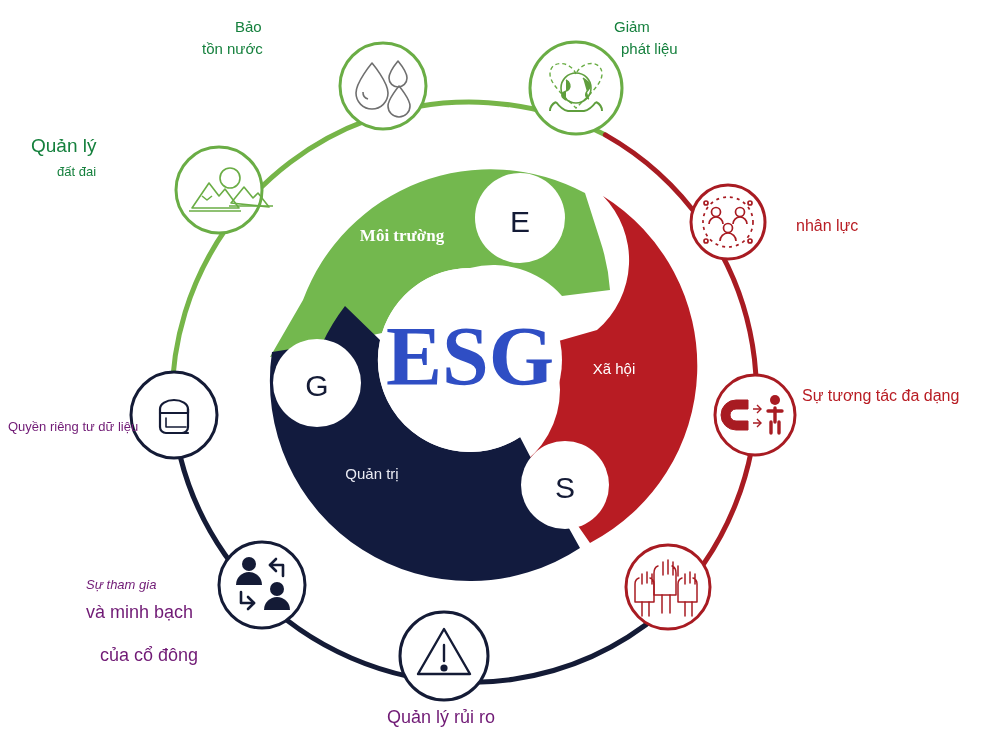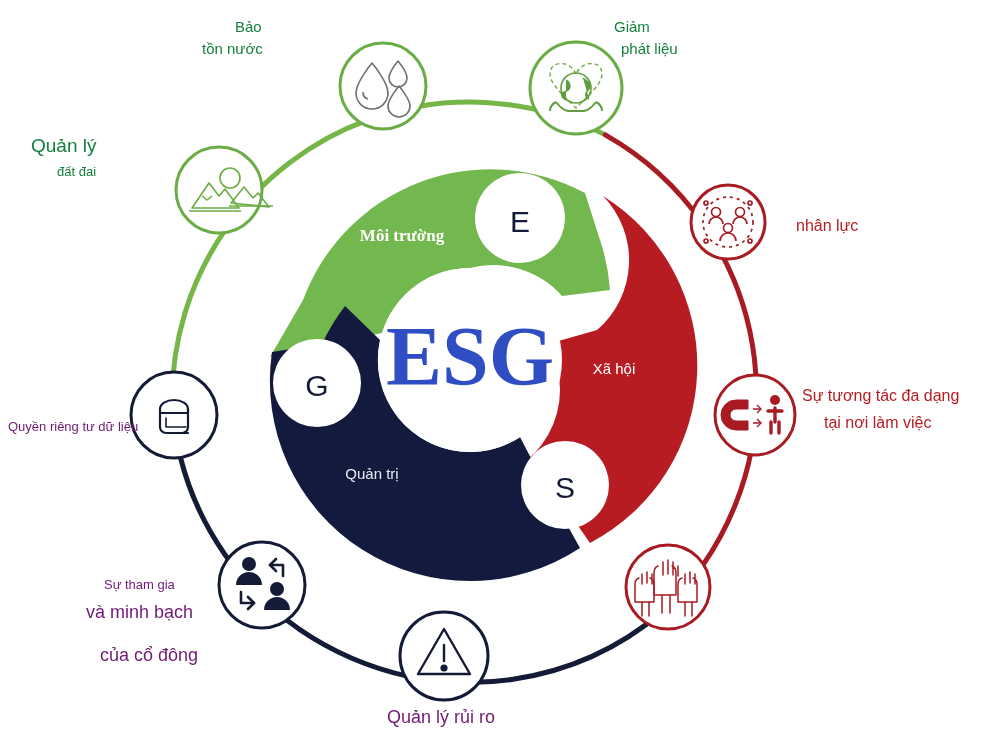--- a/index.html
+++ b/index.html
@@ -240,30 +240,29 @@
     <div class="l-xl">Quản lý</div>
     <div class="l-sm" style="margin-left:26px; margin-top:3px;">đất đai</div>
   </div>
 
   <div class="label label-red" style="left:788px; top:209px;">
     <div class="l-md" style="margin-left:8px; margin-top:5px;">nhân lực</div>
   </div>
 
   <div class="label label-red" style="left:802px; top:384px;">
     <div class="l-md">Sự tương tác đa dạng</div>
-    <div class="l-md" style="margin-left:22px; margin-top:4px;">tại nơi làm việc</div>
   </div>
 
 
   <div class="label label-navy l-lg" style="left:387px; top:704px;">
     <div>Quản lý rủi ro</div>
   </div>
 
   <div class="label label-navy" style="left:86px; top:576px;">
-    <div class="l-sm" style="margin-left:18px;">Sự tham gia</div>
+    <div class="l-sm" style="font-style:italic;">Sự tham gia</div>
     <div class="l-lg" style="margin-top:4px;">và minh bạch</div>
     <div class="l-lg" style="margin-left:14px; margin-top:17px;">của cổ đông</div>
   </div>
 
   <div class="label label-navy l-sm" style="left:8px; top:418px;">
     <div>Quyền riêng tư dữ liệu</div>
   </div>
 
 </div>
 

